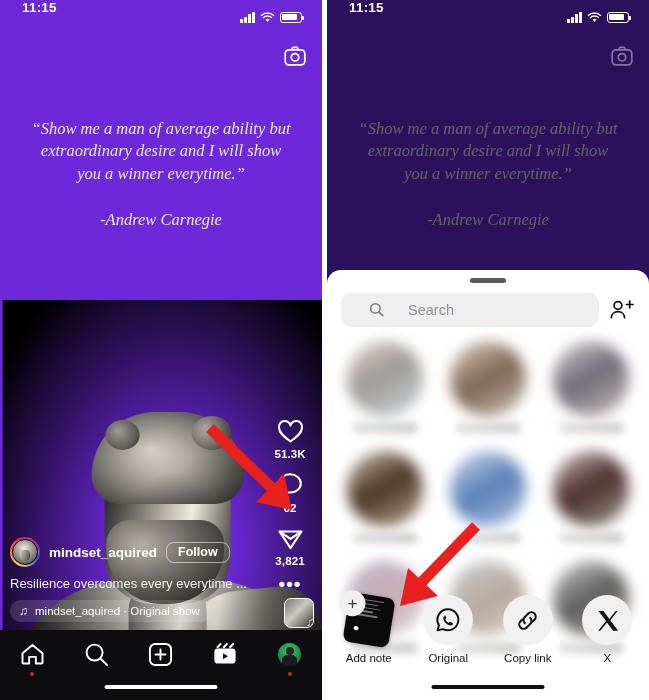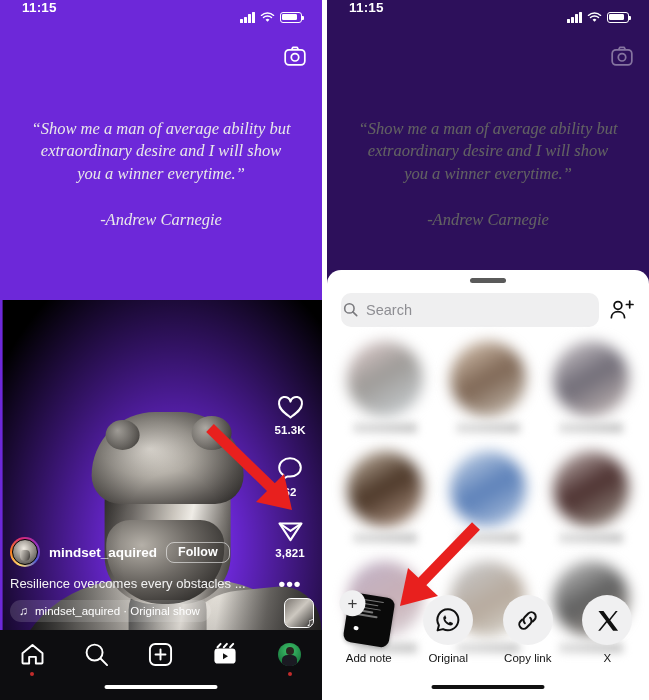--- a/index.html
+++ b/index.html
@@ -61,21 +61,21 @@
   .st-hair::before { width:34px; height:30px; left:14px; top:8px; }
   .st-hair::after  { width:40px; height:34px; right:12px; top:4px; }
   .st-beard { position:absolute; left:50%; bottom:96px; transform:translateX(-52%);
               width:118px; height:84px; border-radius:24px 24px 56px 56px;
               background:radial-gradient(ellipse at 30% 30%, #b5b0a8 0%, #6d6964 42%, #2b2927 85%); }
   .st-vignette { position:absolute; inset:0;
               background:radial-gradient(ellipse at 52% 62%, rgba(0,0,0,0) 22%, rgba(0,0,0,.55) 58%, #000 88%); }
 
   
   .rail { position:absolute; right:4px; bottom:112px; width:56px; z-index:25;
-          display:flex; flex-direction:column; align-items:center; gap:20px;justify-content:flex-end; }
+          display:flex; flex-direction:column; align-items:center; gap:12px;justify-content:flex-end; }
   .rail-item { display:flex; flex-direction:column; align-items:center; gap:4px; }
   .rail-count { color:#fff; font-size:11.5px; font-weight:700; letter-spacing:.1px; }
   .rail-dots { color:#fff; font-size:19px; font-weight:700; line-height:9px; letter-spacing:1px; }
 
   .audio-thumb { position:absolute; right:8px; bottom:72px; width:30px; height:30px;
                  border-radius:7px; border:1.6px solid #fff; z-index:25; overflow:hidden;
                  background:linear-gradient(135deg,#7a7570,#cdc8c0 45%,#3a3836); }
   .audio-thumb .note { position:absolute; right:-2px; bottom:-2px; font-size:12px; color:#fff;
                  text-shadow:0 0 2px #000; }
 
@@ -120,21 +120,21 @@
   
   .dimmer { position:absolute; inset:0; background:rgba(0,0,0,.58); z-index:45; }
 
   
   .sheet { position:absolute; left:0; right:0; bottom:0; height:430px; background:#fff;
            border-radius:14px 14px 0 0; z-index:50; overflow:hidden; }
   .grabber { width:36px; height:4.5px; border-radius:3px; background:#5a5a5a;
              margin:8px auto 0; }
   .search-row { display:flex; align-items:center; gap:10px; padding:10px 14px 0 14px; }
   .search-box { flex:1; height:34px; background:#efeff0; border-radius:10px;
-                display:flex; align-items:center; gap:8px; padding:0 2px; }
+                display:flex; align-items:center; gap:24px; padding:0 28px; }
   .search-ph { color:#8e8e93; font-size:14.5px; }
 
   .contacts { position:relative; padding:14px 14px 0; display:grid;
               grid-template-columns:repeat(3,1fr); gap:18px 16px; }
   .contact { display:flex; flex-direction:column; align-items:center; gap:6px; }
   .c-av { width:76px; height:76px; border-radius:50%; filter:blur(7px); }
   .c-nm { width:64px; height:10px; border-radius:3px; filter:blur(4px); }
 
   .share-row { position:absolute; left:0; right:0; bottom:36px; display:flex;
                padding:0 2px; }
@@ -243,21 +243,21 @@
     </div>
 
     <div class="meta">
       <div class="user-row">
         <div class="avatar-ring">
             <div class="avatar-in"></div>
           </div>
         <span class="uname">mindset_aquired</span>
         <span class="follow-btn">Follow</span>
       </div>
-      <div class="caption">Resilience overcomes every obstacles ...</div>
+      <div class="caption">Resilience overcomes every everytime ...</div>
       <div class="audio-pill">
         <span style="color:#fff;font-size:12px;">♫</span>
         <span class="txt">mindset_aquired · Original show</span>
       </div>
     </div>
 
     <div class="tabbar">
       <div class="tabs">
         <div class="tab">
           <svg width="25" height="24" viewBox="0 0 26 24">

